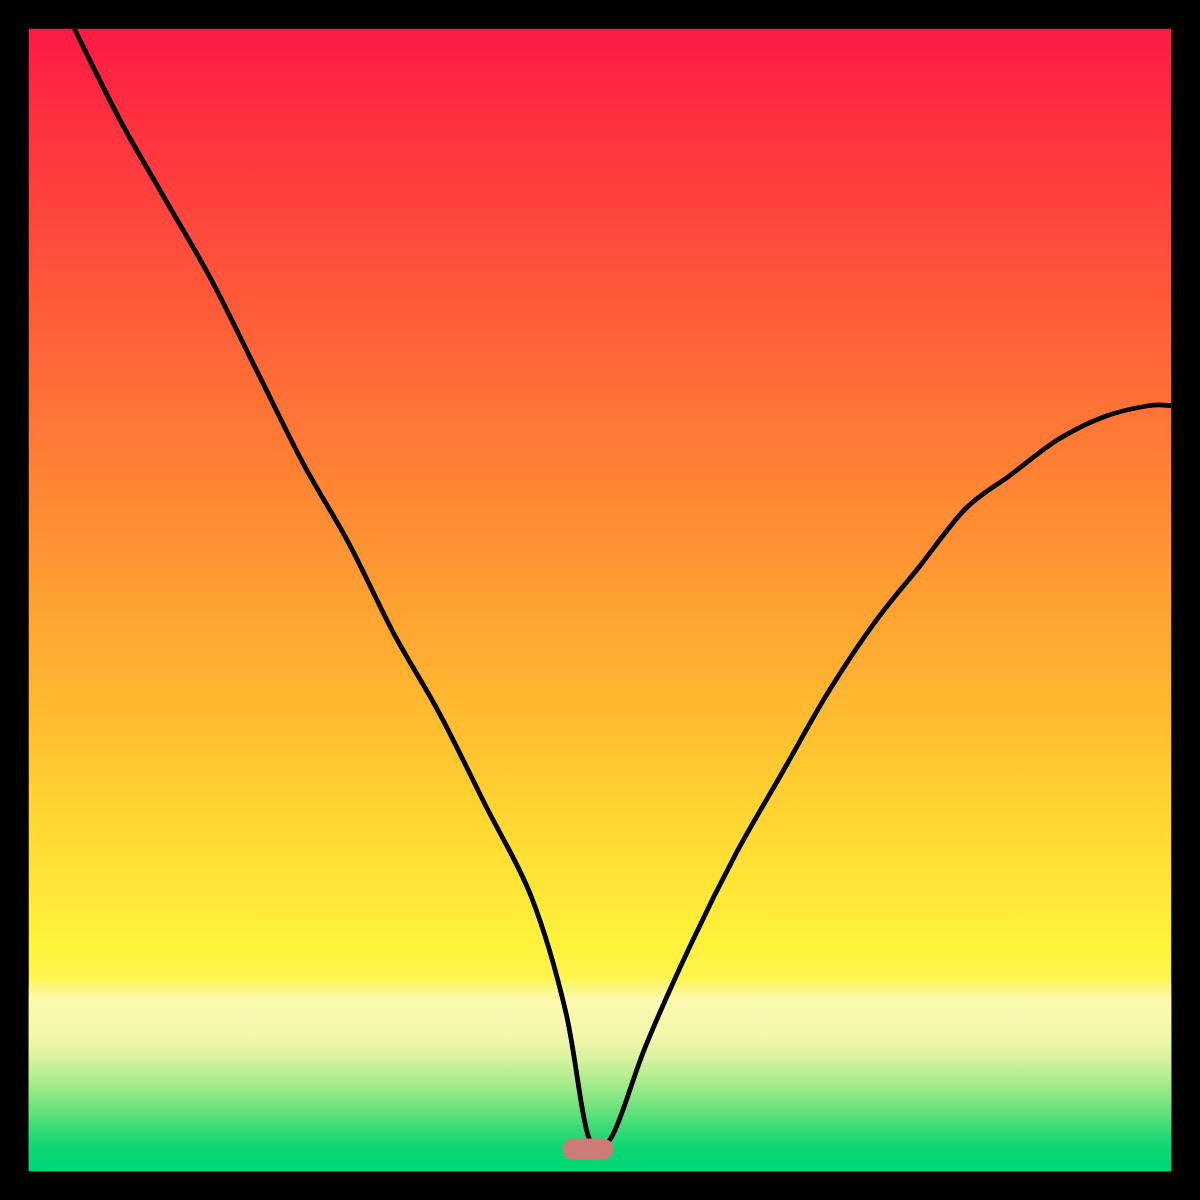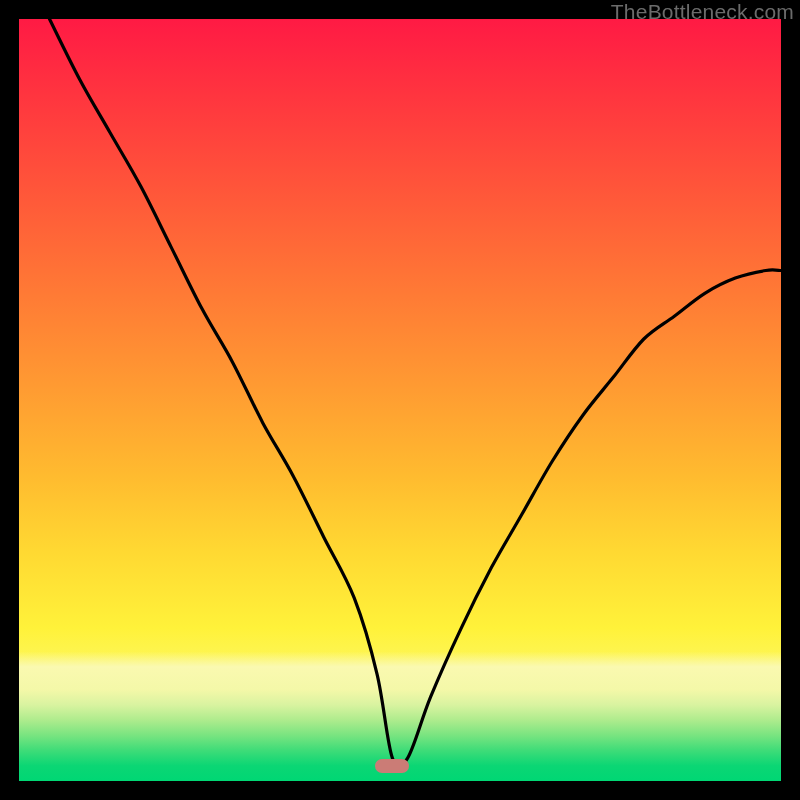--- a/index.html
+++ b/index.html
@@ -80,14 +80,13 @@
 <body>
 
 <div class="frame">
   <div class="plot">
     <div class="gradient"></div>
     <svg class="curve" viewBox="0 0 762 762" preserveAspectRatio="none">
       <path id="curve-path" d="M 30.5 0.0 C 35.6 10.2, 50.8 41.9, 61.0 61.0 C 71.1 80.0, 81.3 96.5, 91.4 114.3 C 101.6 132.1, 111.8 148.6, 121.9 167.6 C 132.1 186.7, 142.2 208.3, 152.4 228.6 C 162.6 248.9, 172.7 270.5, 182.9 289.6 C 193.0 308.6, 203.2 323.8, 213.4 342.9 C 223.5 361.9, 233.7 384.8, 243.8 403.9 C 254.0 422.9, 264.2 438.1, 274.3 457.2 C 284.5 476.3, 294.6 497.8, 304.8 518.2 C 315.0 538.5, 326.4 556.3, 335.3 579.1 C 344.2 602.0, 351.8 628.6, 358.1 655.3 C 364.5 682.0, 368.3 725.2, 373.4 739.1 C 378.5 753.1, 382.3 749.3, 388.6 739.1 C 395.0 729.0, 402.6 699.8, 411.5 678.2 C 420.4 656.6, 431.8 631.2, 442.0 609.6 C 452.1 588.0, 462.3 567.7, 472.4 548.6 C 482.6 529.6, 492.8 513.1, 502.9 495.3 C 513.1 477.5, 523.2 458.5, 533.4 442.0 C 543.6 425.5, 553.7 410.2, 563.9 396.2 C 574.0 382.3, 584.2 370.8, 594.4 358.1 C 604.5 345.4, 614.7 330.2, 624.8 320.0 C 635.0 309.9, 645.2 304.8, 655.3 297.2 C 665.5 289.6, 675.6 280.7, 685.8 274.3 C 696.0 268.0, 706.1 262.9, 716.3 259.1 C 726.4 255.3, 739.1 252.7, 746.8 251.5 C 754.4 250.2, 759.5 251.5, 762.0 251.5" fill="none" stroke="#000000" stroke-width="3.2" stroke-linecap="round" stroke-linejoin="round"></path>
     </svg>
     <div class="marker" id="min-marker" style="left: 356.38px; top: 739.76px; background: rgb(203, 124, 118);"></div>
   </div>
-  <div class="watermark">TheBottleneck.com</div>
 </div>
 
 </body></html>

